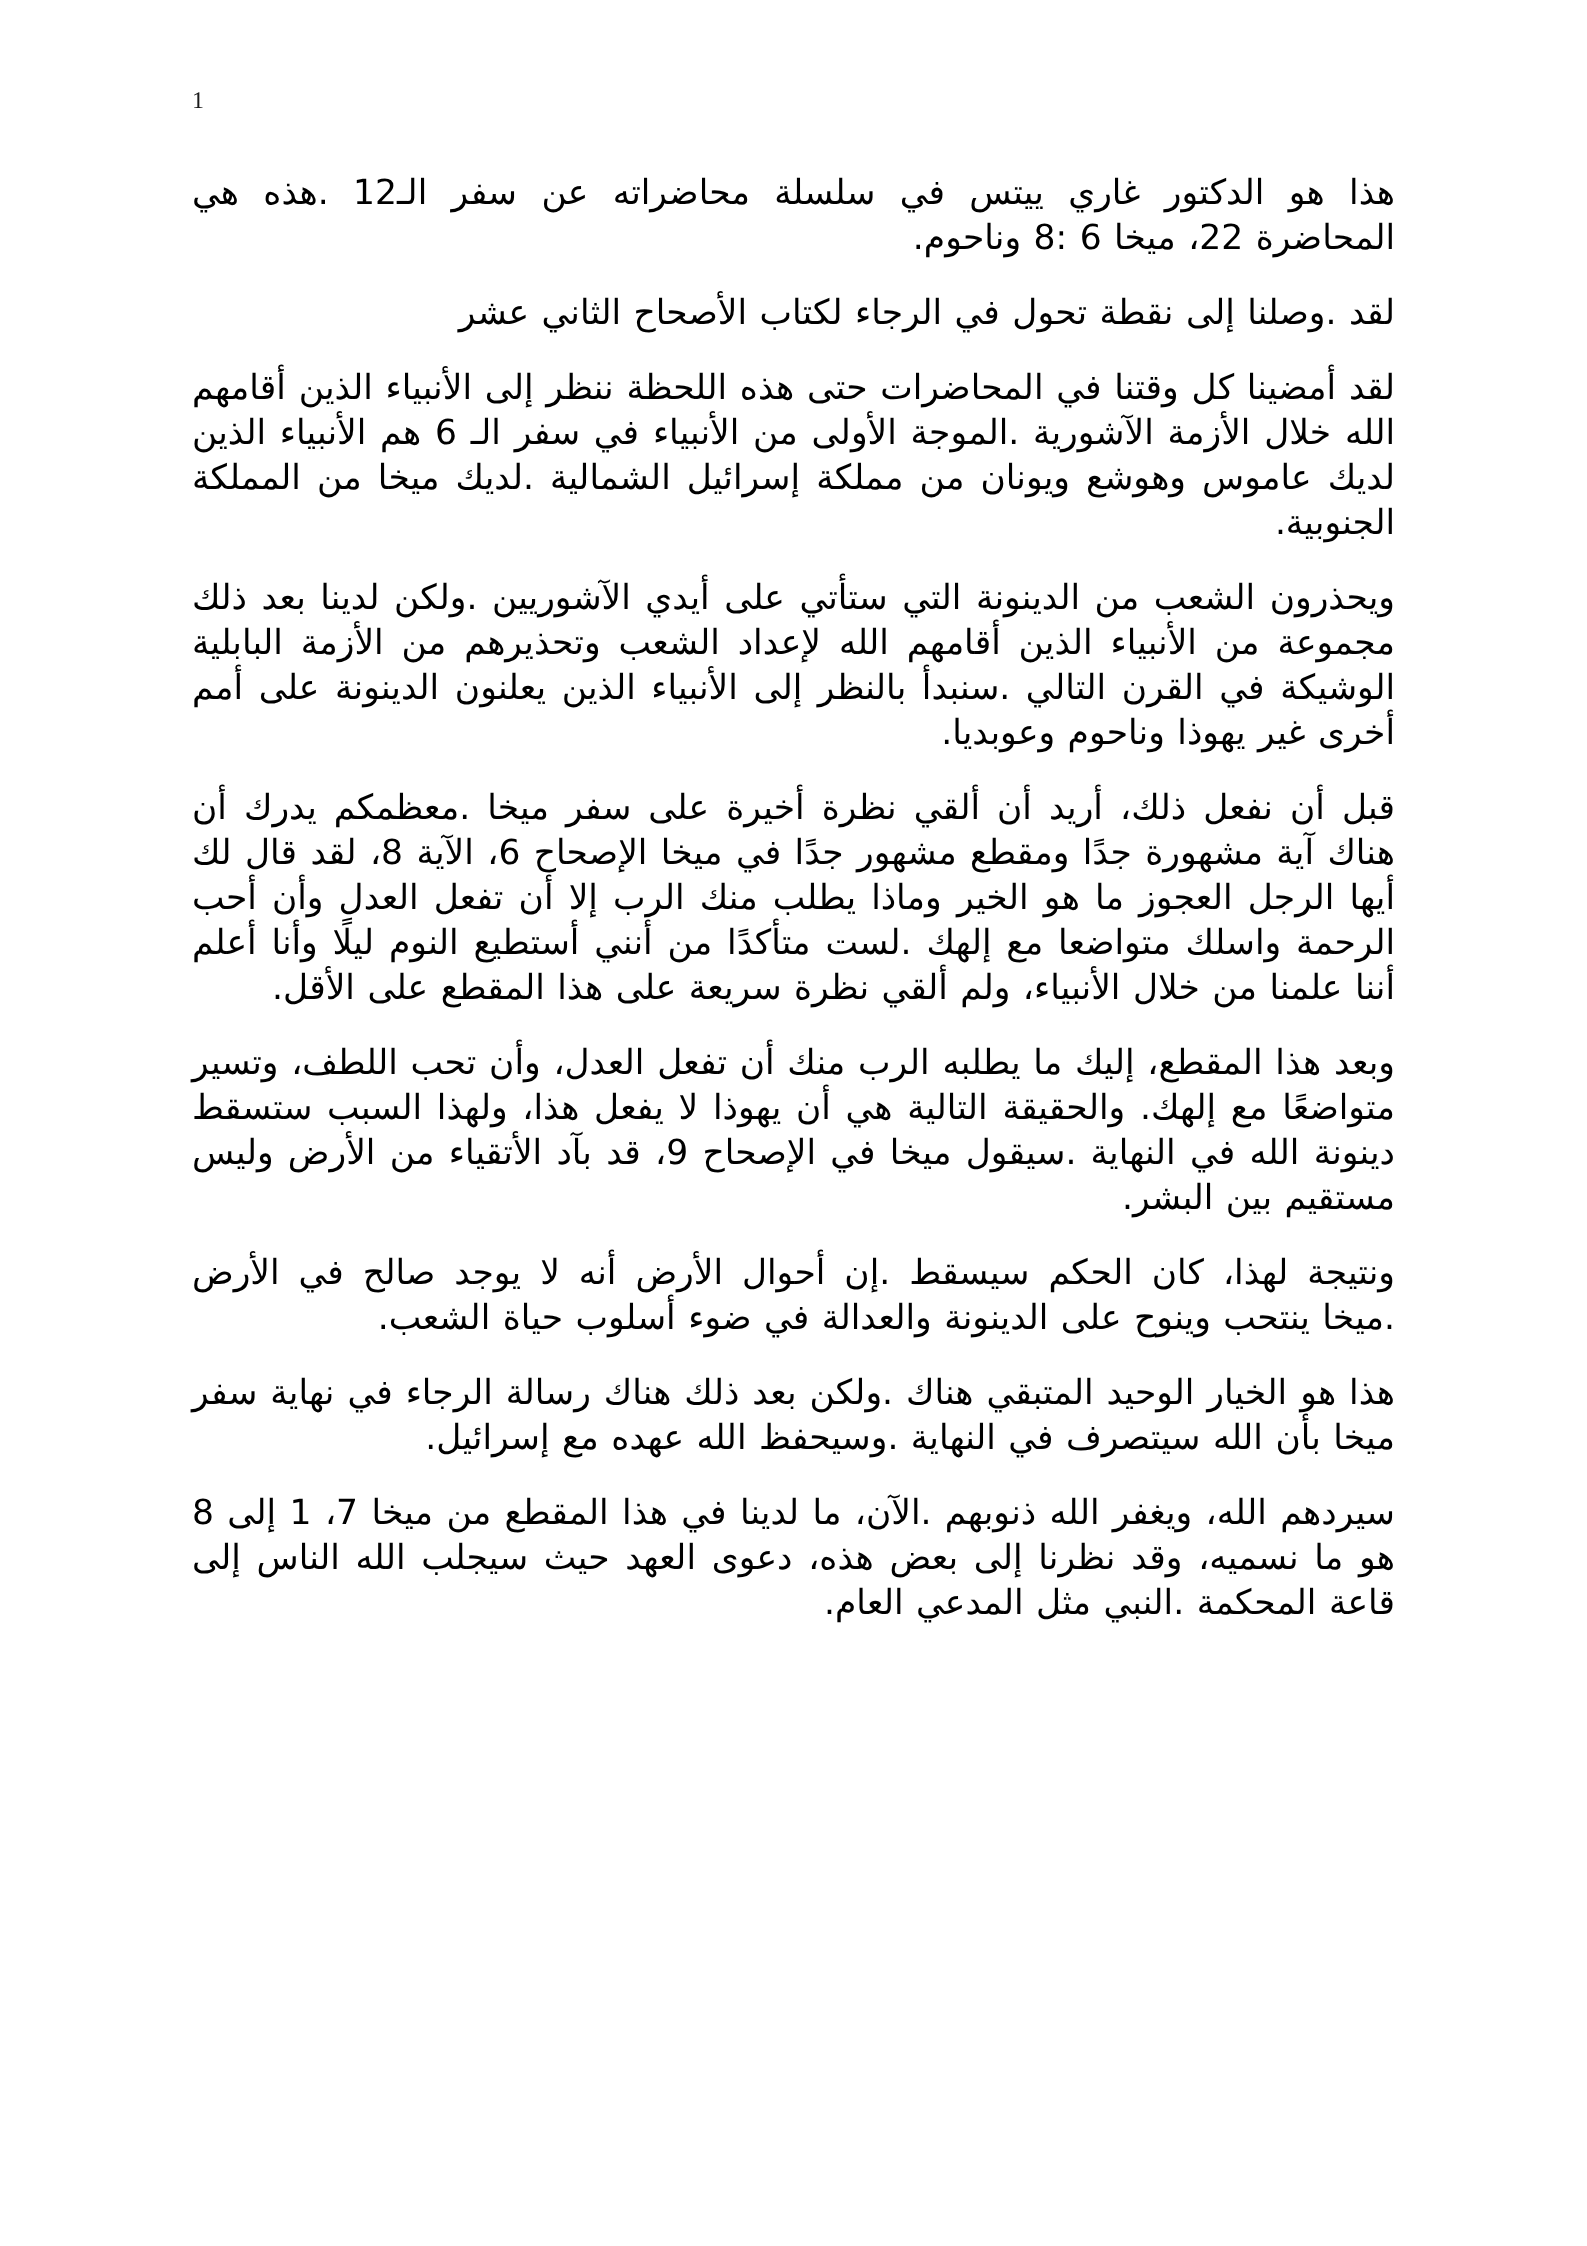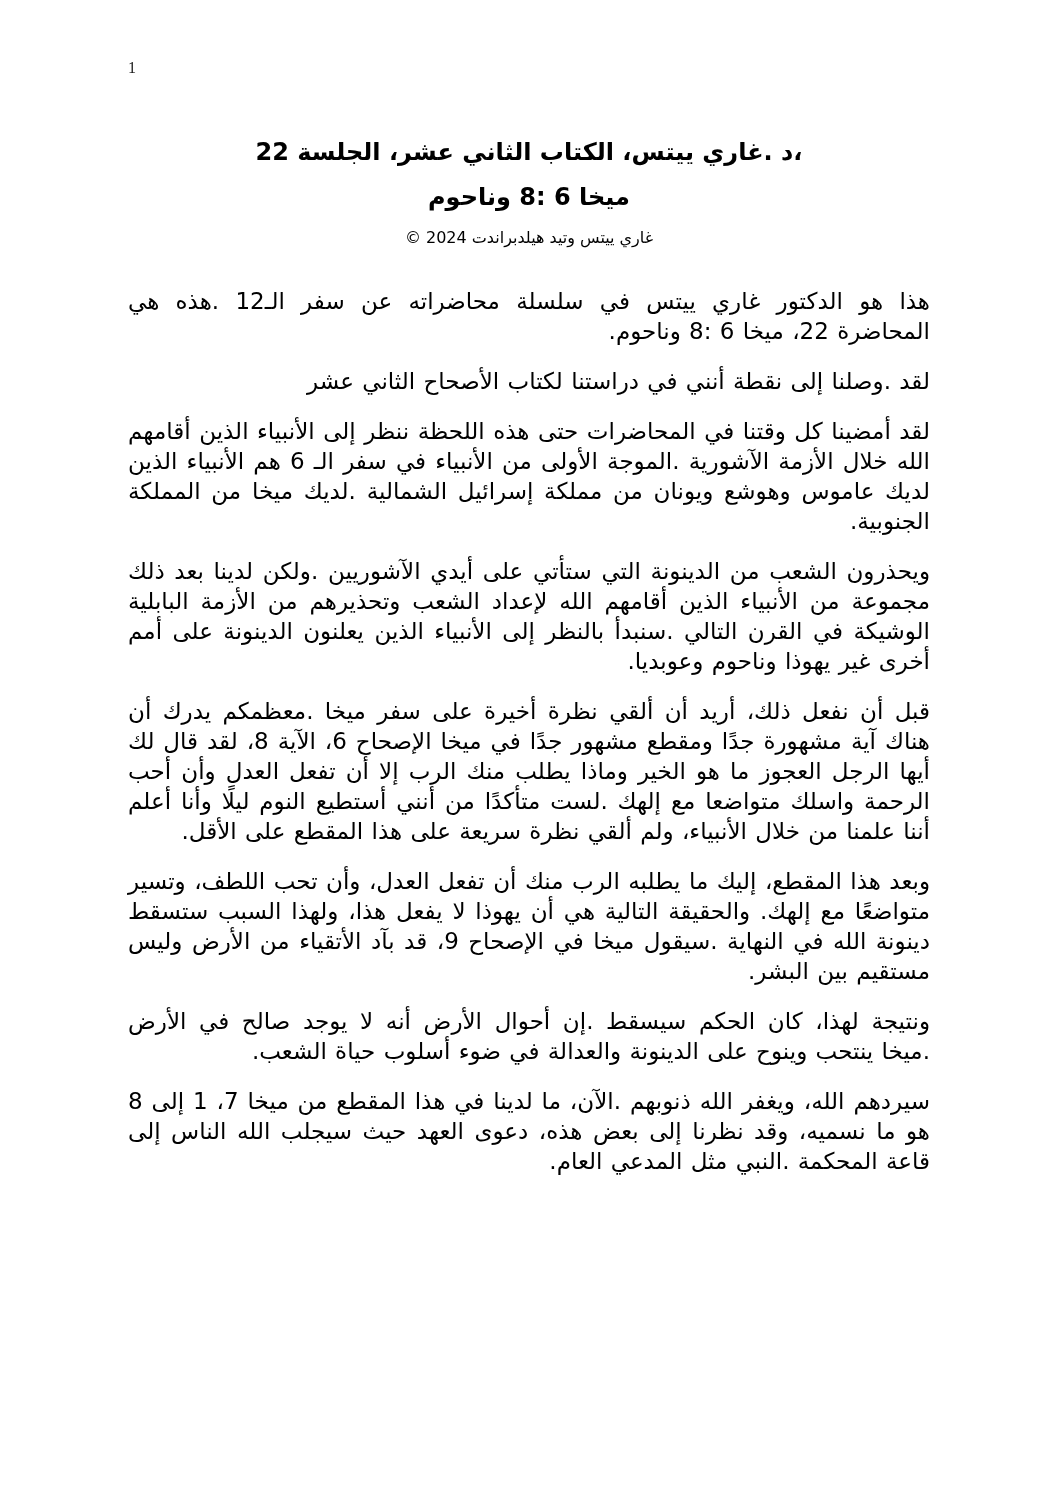--- a/index.html
+++ b/index.html
@@ -58,29 +58,25 @@
     color: #000000;
     word-spacing: 1px;
   }
 </style>
 </head>
 <body>
 
 <div class="page">
   <div class="page-number">1</div>
 
-  <div class="title-block" dir="rtl">
-    <div class="title-line">،د .غاري ييتس، الكتاب الثاني عشر، الجلسة 22</div>
-    <div class="title-line">ميخا 6 :8 وناحوم</div>
-    <div class="copyright-line">غاري ييتس وتيد هيلدبراندت 2024 ©</div>
-  </div>
 
   <div class="body-text" dir="rtl" id="body-text">
       <p>هذا هو الدكتور غاري ييتس في سلسلة محاضراته عن سفر الـ12 .هذه هي المحاضرة 22، ميخا 6 :8 وناحوم.</p>
-      <p>لقد .وصلنا إلى نقطة أنني في دراستنا لكتاب الأصحاح الثاني عشر</p>
+      <p>لقد .وصلنا إلى نقطة تحول في الرجاء لكتاب الأصحاح الثاني عشر</p>
       <p>لقد أمضينا كل وقتنا في المحاضرات حتى هذه اللحظة ننظر إلى الأنبياء الذين أقامهم الله خلال الأزمة الآشورية .الموجة الأولى من الأنبياء في سفر الـ 6 هم الأنبياء الذين لديك عاموس وهوشع ويونان من مملكة إسرائيل الشمالية .لديك ميخا من المملكة الجنوبية.</p>
       <p>ويحذرون الشعب من الدينونة التي ستأتي على أيدي الآشوريين .ولكن لدينا بعد ذلك مجموعة من الأنبياء الذين أقامهم الله لإعداد الشعب وتحذيرهم من الأزمة البابلية الوشيكة في القرن التالي .سنبدأ بالنظر إلى الأنبياء الذين يعلنون الدينونة على أمم أخرى غير يهوذا وناحوم وعوبديا.</p>
       <p>قبل أن نفعل ذلك، أريد أن ألقي نظرة أخيرة على سفر ميخا .معظمكم يدرك أن هناك آية مشهورة جدًا ومقطع مشهور جدًا في ميخا الإصحاح 6، الآية 8، لقد قال لك أيها الرجل العجوز ما هو الخير وماذا يطلب منك الرب إلا أن تفعل العدل وأن أحب الرحمة واسلك متواضعا مع إلهك .لست متأكدًا من أنني أستطيع النوم ليلًا وأنا أعلم أننا علمنا من خلال الأنبياء، ولم ألقي نظرة سريعة على هذا المقطع على الأقل.</p>
       <p>وبعد هذا المقطع، إليك ما يطلبه الرب منك أن تفعل العدل، وأن تحب اللطف، وتسير متواضعًا مع إلهك. والحقيقة التالية هي أن يهوذا لا يفعل هذا، ولهذا السبب ستسقط دينونة الله في النهاية .سيقول ميخا في الإصحاح 9، قد بآد الأتقياء من الأرض وليس مستقيم بين البشر.</p>
       <p>ونتيجة لهذا، كان الحكم سيسقط .إن أحوال الأرض أنه لا يوجد صالح في الأرض .ميخا ينتحب وينوح على الدينونة والعدالة في ضوء أسلوب حياة الشعب.</p>
+      <p>هذا هو الخيار الوحيد المتبقي هناك .ولكن بعد ذلك هناك رسالة الرجاء في نهاية سفر ميخا بأن الله سيتصرف في النهاية .وسيحفظ الله عهده مع إسرائيل.</p>
       <p>سيردهم الله، ويغفر الله ذنوبهم .الآن، ما لدينا في هذا المقطع من ميخا 7، 1 إلى 8 هو ما نسميه، وقد نظرنا إلى بعض هذه، دعوى العهد حيث سيجلب الله الناس إلى قاعة المحكمة .النبي مثل المدعي العام.</p>
     </div>
 </div>
 
 </body></html>

